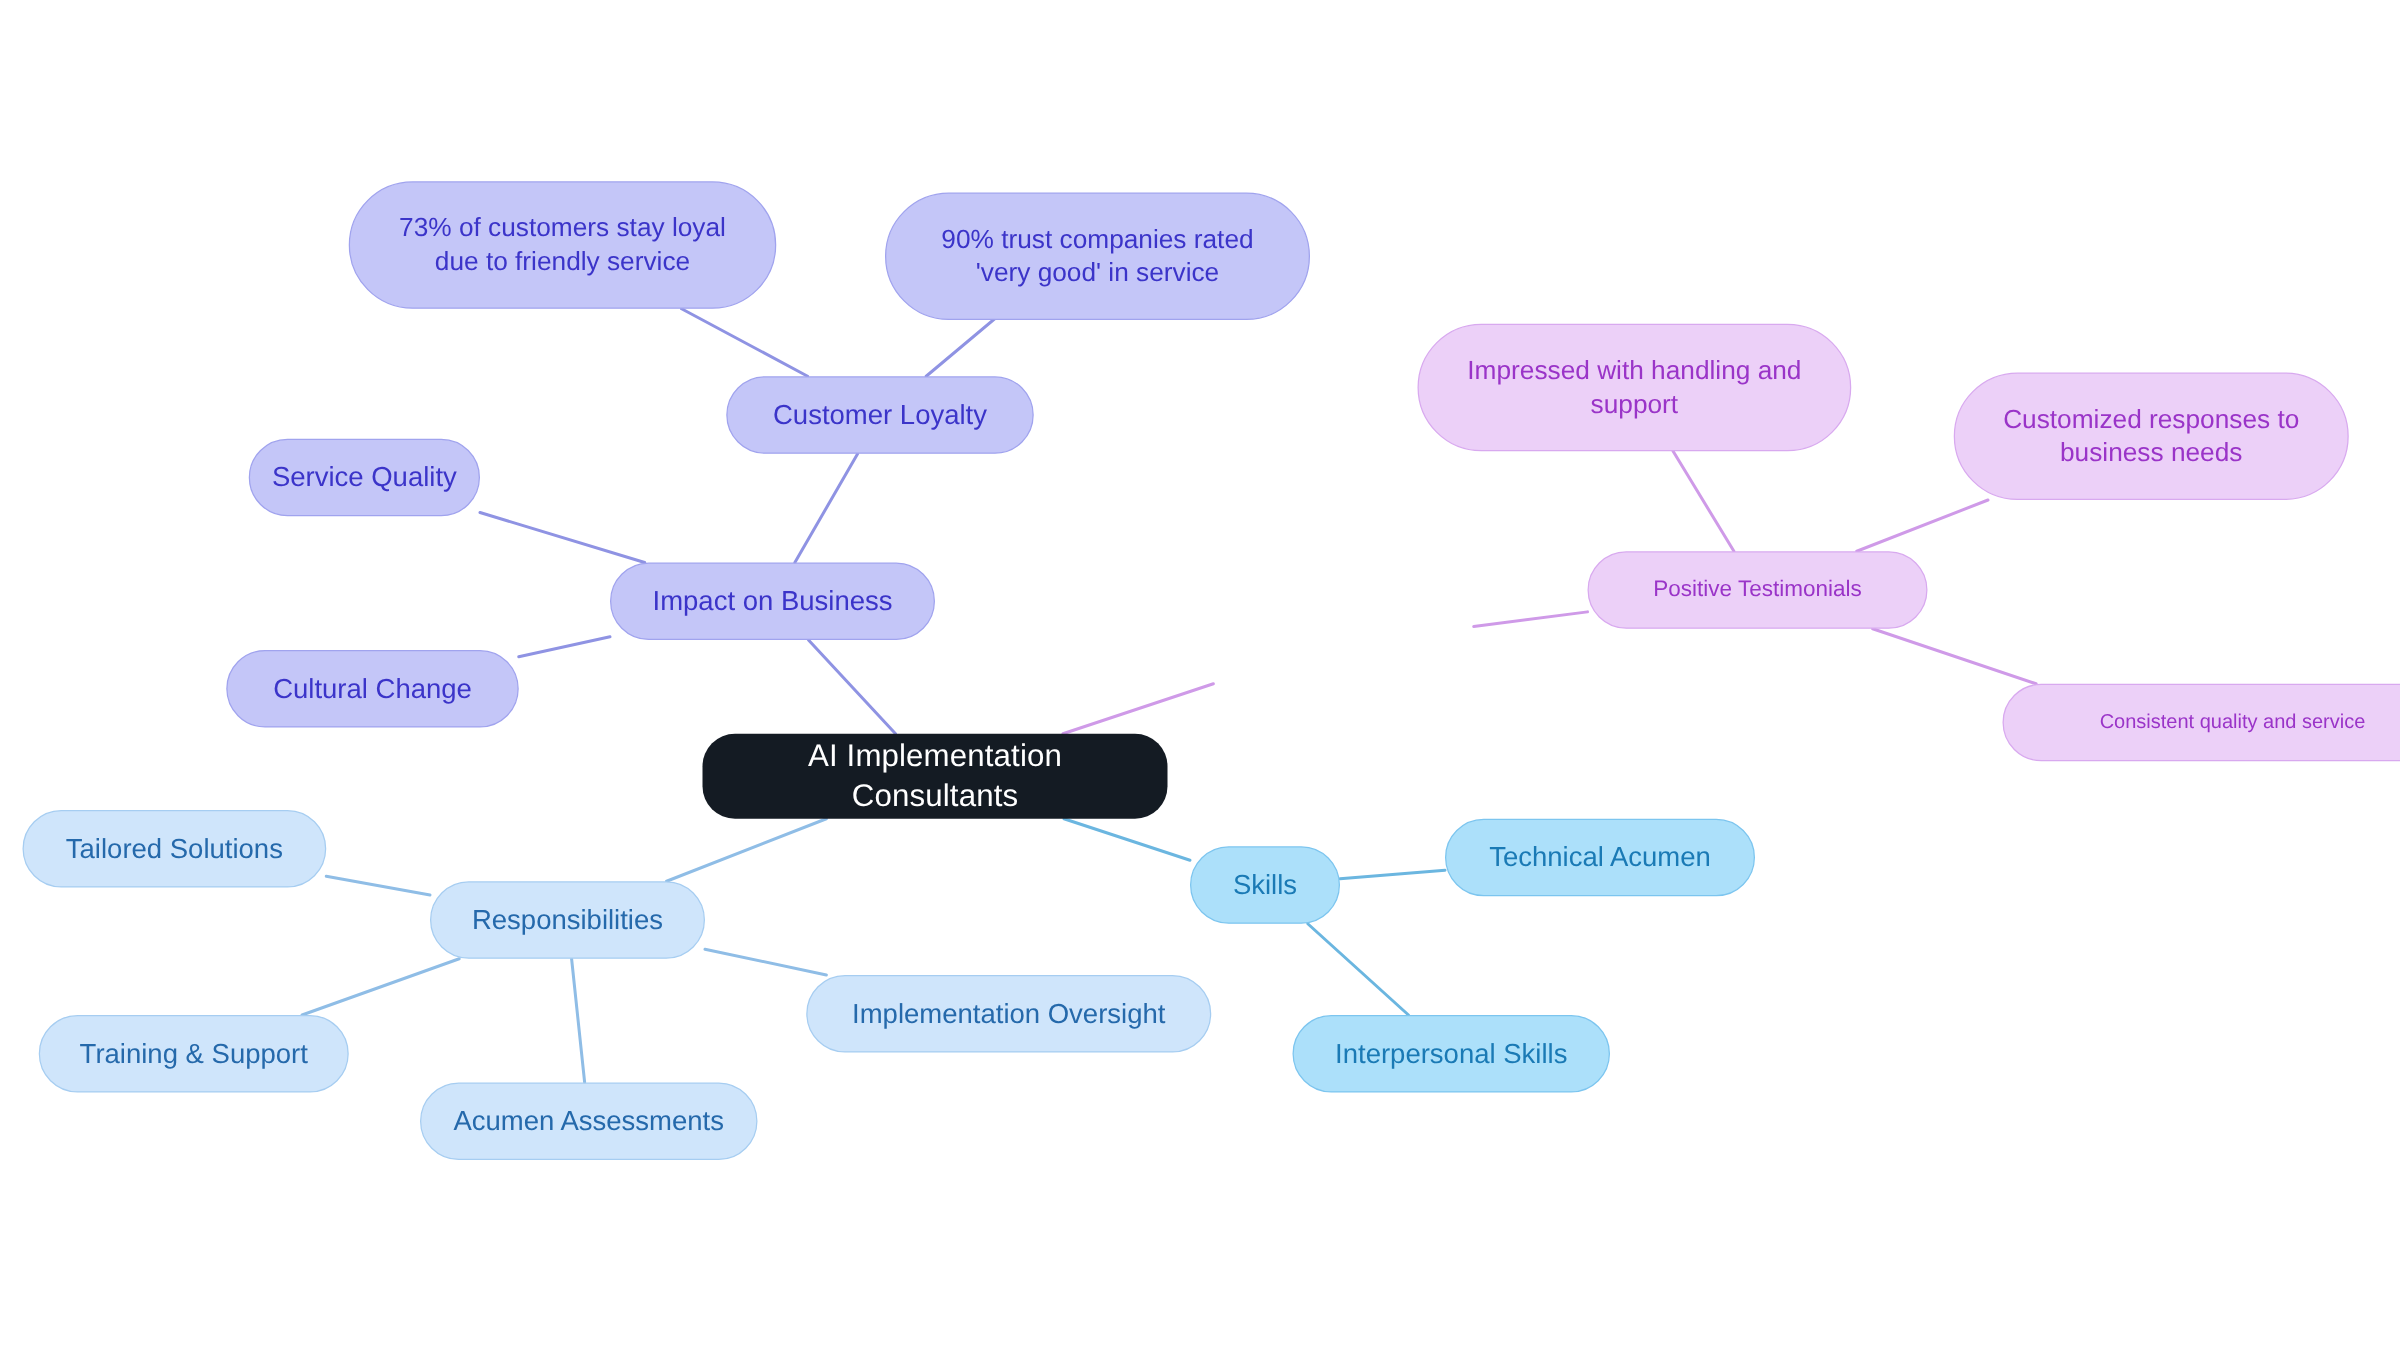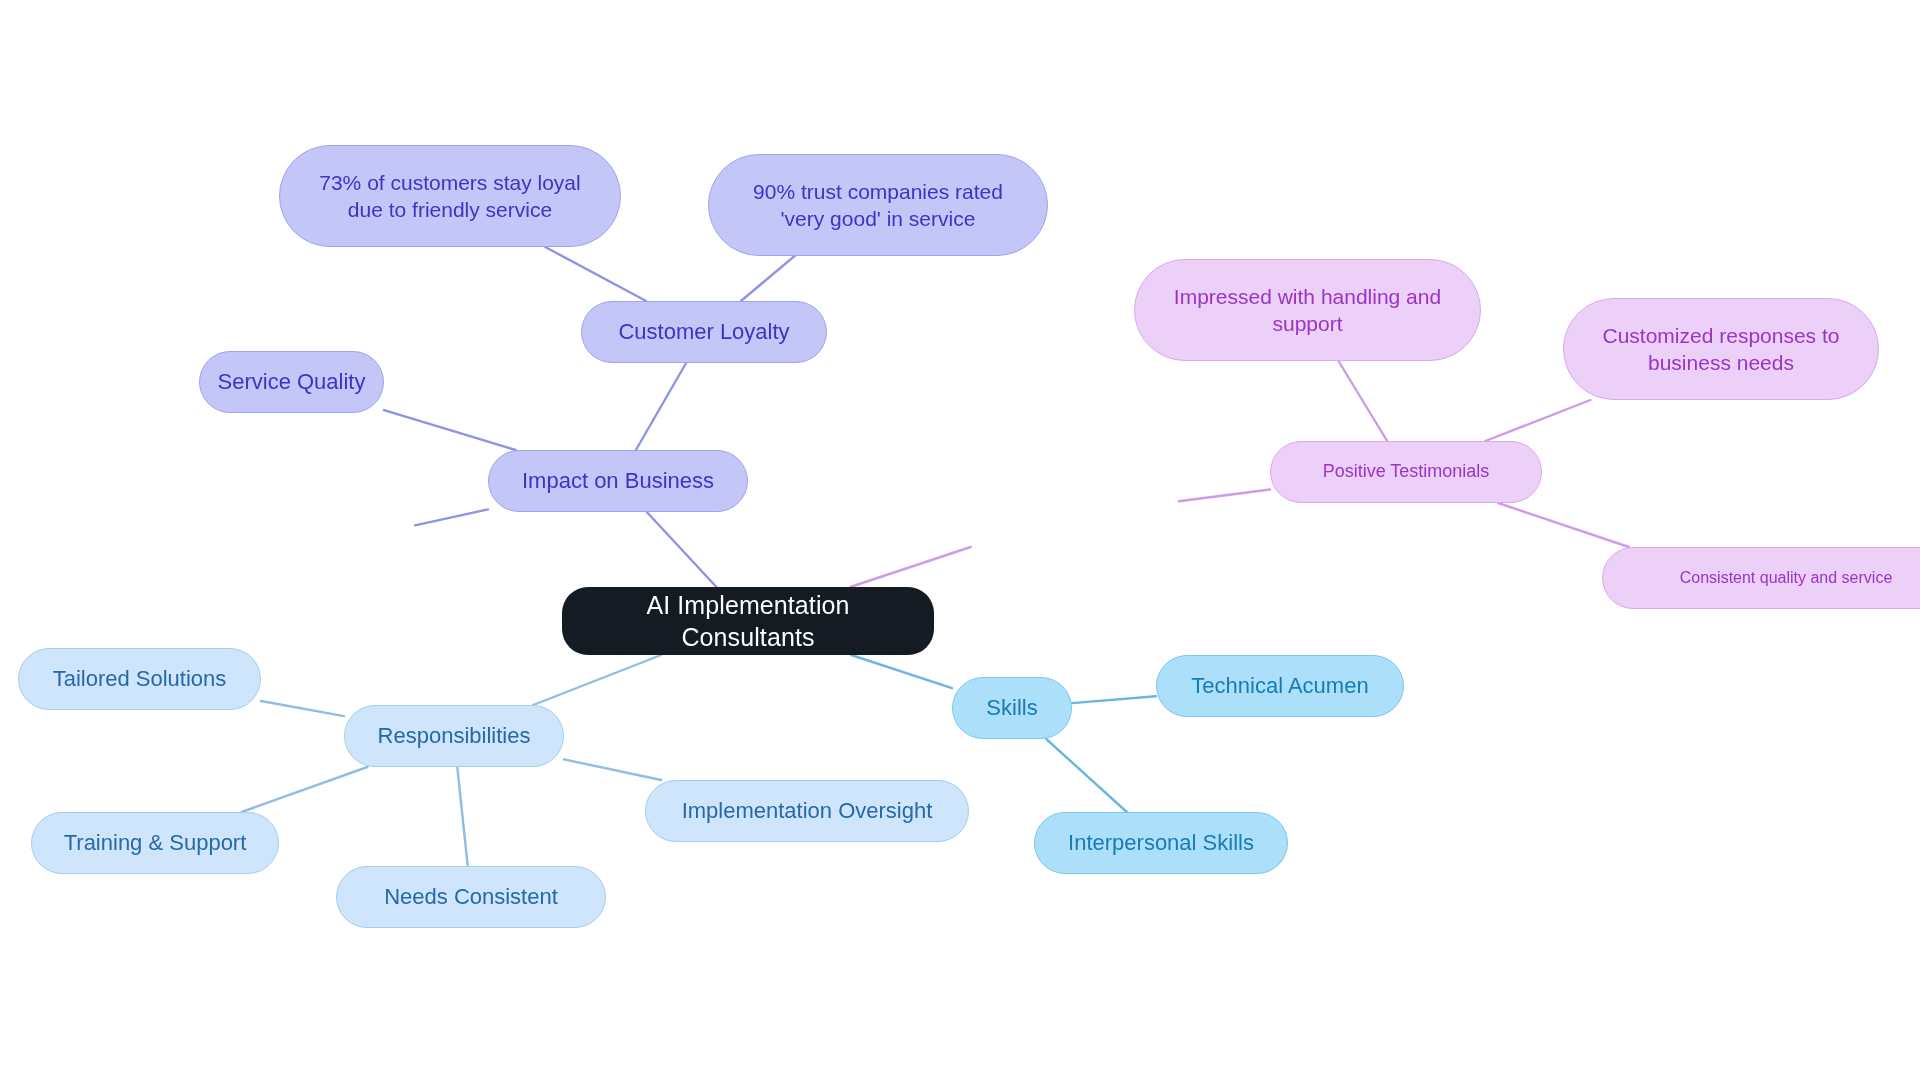--- a/index.html
+++ b/index.html
@@ -97,27 +97,28 @@
       <line x1="564" y1="759.371104815864" x2="661.0933333333334" y2="780" stroke="#8fbde6" stroke-width="2.4" stroke-linecap="round"></line>
     </svg>
 <div class="node root" style="left: 562px; top: 587px; width: 372px; height: 68px; font-size: 25px;"><span>AI Implementation Consultants</span></div>
     <div class="node violet" style="left: 488px; top: 450px; width: 260px; height: 62px; font-size: 22px;"><span>Impact on Business</span></div>
     <div class="node violet" style="left: 581px; top: 301px; width: 246px; height: 62px; font-size: 22px;"><span>Customer Loyalty</span></div>
     <div class="node violet" style="left: 279px; top: 145px; width: 342px; height: 102px; font-size: 21px;"><span>73% of customers stay loyal
 due to friendly service</span></div>
     <div class="node violet" style="left: 708px; top: 135px; width: 340px; height: 102px; font-size: 21px; margin-top: 19px;"><span>90% trust companies rated
 'very good' in service</span></div>
     <div class="node violet" style="left: 199px; top: 351px; width: 185px; height: 62px; font-size: 22px;"><span>Service Quality</span></div>
+    <div class="node violet" style="left: 181px; top: 520px; width: 234px; height: 62px; font-size: 22px;"><span>Cultural Change</span></div>
     <div class="node magenta" style="left: 1270px; top: 441px; width: 272px; height: 62px; font-size: 18px;"><span>Positive Testimonials</span></div>
     <div class="node magenta" style="left: 1134px; top: 259px; width: 347px; height: 102px; font-size: 21px;"><span>Impressed with handling and
 support</span></div>
     <div class="node magenta" style="left: 1563px; top: 298px; width: 316px; height: 102px; font-size: 21px;"><span>Customized responses to
 business needs</span></div>
     <div class="node magenta" style="left: 1602px; top: 547px; width: 368px; height: 62px; font-size: 16px;"><span>Consistent quality and service</span></div>
     <div class="node sky" style="left: 952px; top: 677px; width: 120px; height: 62px; font-size: 22px;"><span>Skills</span></div>
     <div class="node sky" style="left: 1156px; top: 655px; width: 248px; height: 62px; font-size: 22px;"><span>Technical Acumen</span></div>
     <div class="node sky" style="left: 1034px; top: 812px; width: 254px; height: 62px; font-size: 22px;"><span>Interpersonal Skills</span></div>
     <div class="node azure" style="left: 344px; top: 705px; width: 220px; height: 62px; font-size: 22px;"><span>Responsibilities</span></div>
     <div class="node azure" style="left: 31px; top: 812px; width: 248px; height: 62px; font-size: 22px;"><span>Training &amp; Support</span></div>
     <div class="node azure" style="left: 18px; top: 648px; width: 243px; height: 62px; font-size: 22px;"><span>Tailored Solutions</span></div>
-    <div class="node azure" style="left: 336px; top: 866px; width: 270px; height: 62px; font-size: 22px;"><span>Needs Consistent</span></div>
+    <div class="node azure" style="left: 336px; top: 866px; width: 270px; height: 62px; font-size: 22px;"><span>Acumen Assessments</span></div>
     <div class="node azure" style="left: 645px; top: 780px; width: 324px; height: 62px; font-size: 22px;"><span>Implementation Oversight</span></div>
   </div>
 
 </body></html>

